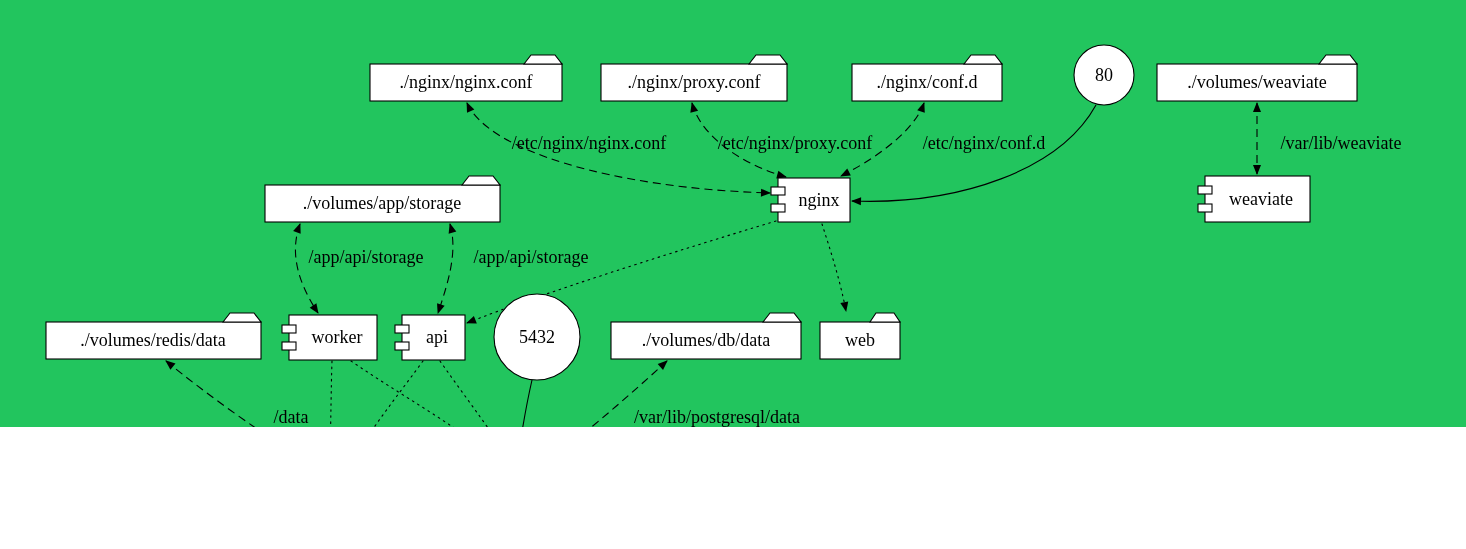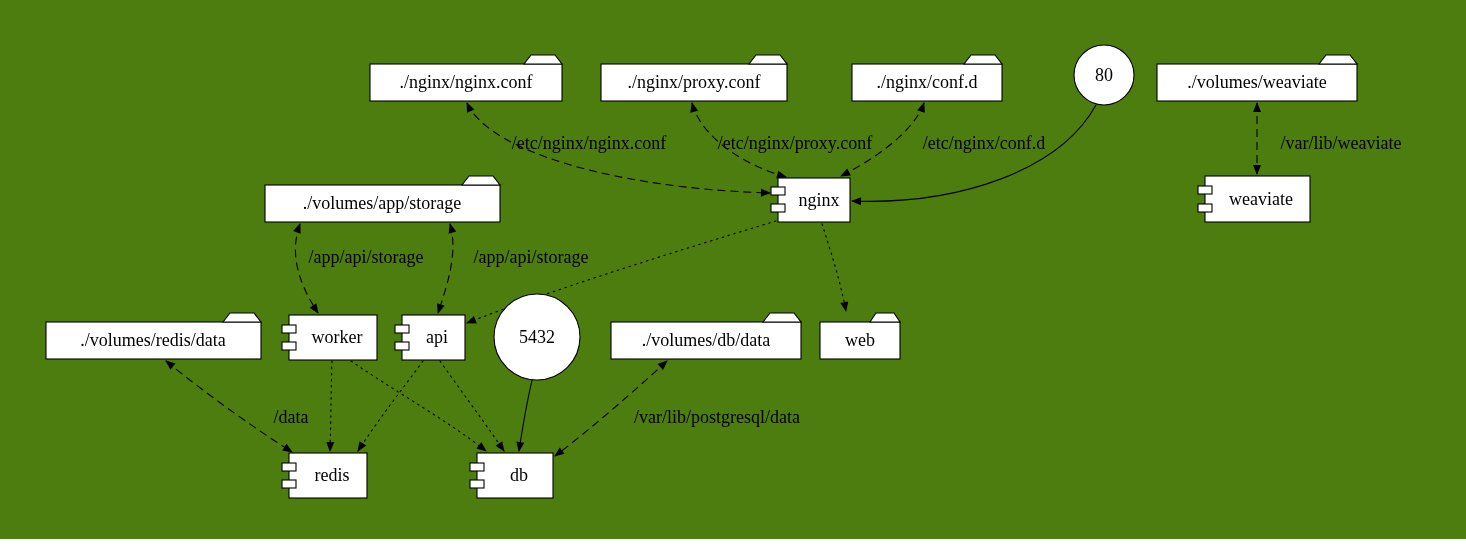--- a/index.html
+++ b/index.html
@@ -1,16 +1,16 @@
 <!DOCTYPE html>
 <html><head>
 <meta charset="utf-8">
 <style>
   html,body{margin:0;padding:0;background:#ffffff;}
-  .canvas{position:relative;width:1466px;height:539px;background:#4d7c0f;overflow:hidden;}
+  .canvas{position:relative;width:1466px;height:427px;background:#22c55e;overflow:hidden;}
   svg{display:block;}
   .shape{fill:#ffffff;stroke:#000000;stroke-width:1.1;}
   .edge{fill:none;stroke:#000000;stroke-width:1.1;}
   .dashed{stroke-dasharray:8 5;}
   .dotted{stroke-dasharray:1.6 4.5;stroke-linecap:round;}
   text{font-family:"Liberation Serif","DejaVu Serif",serif;font-size:18px;fill:#000;}
   .nlabel{text-anchor:middle;}
   .elabel{text-anchor:middle;}
 </style>
 </head>

